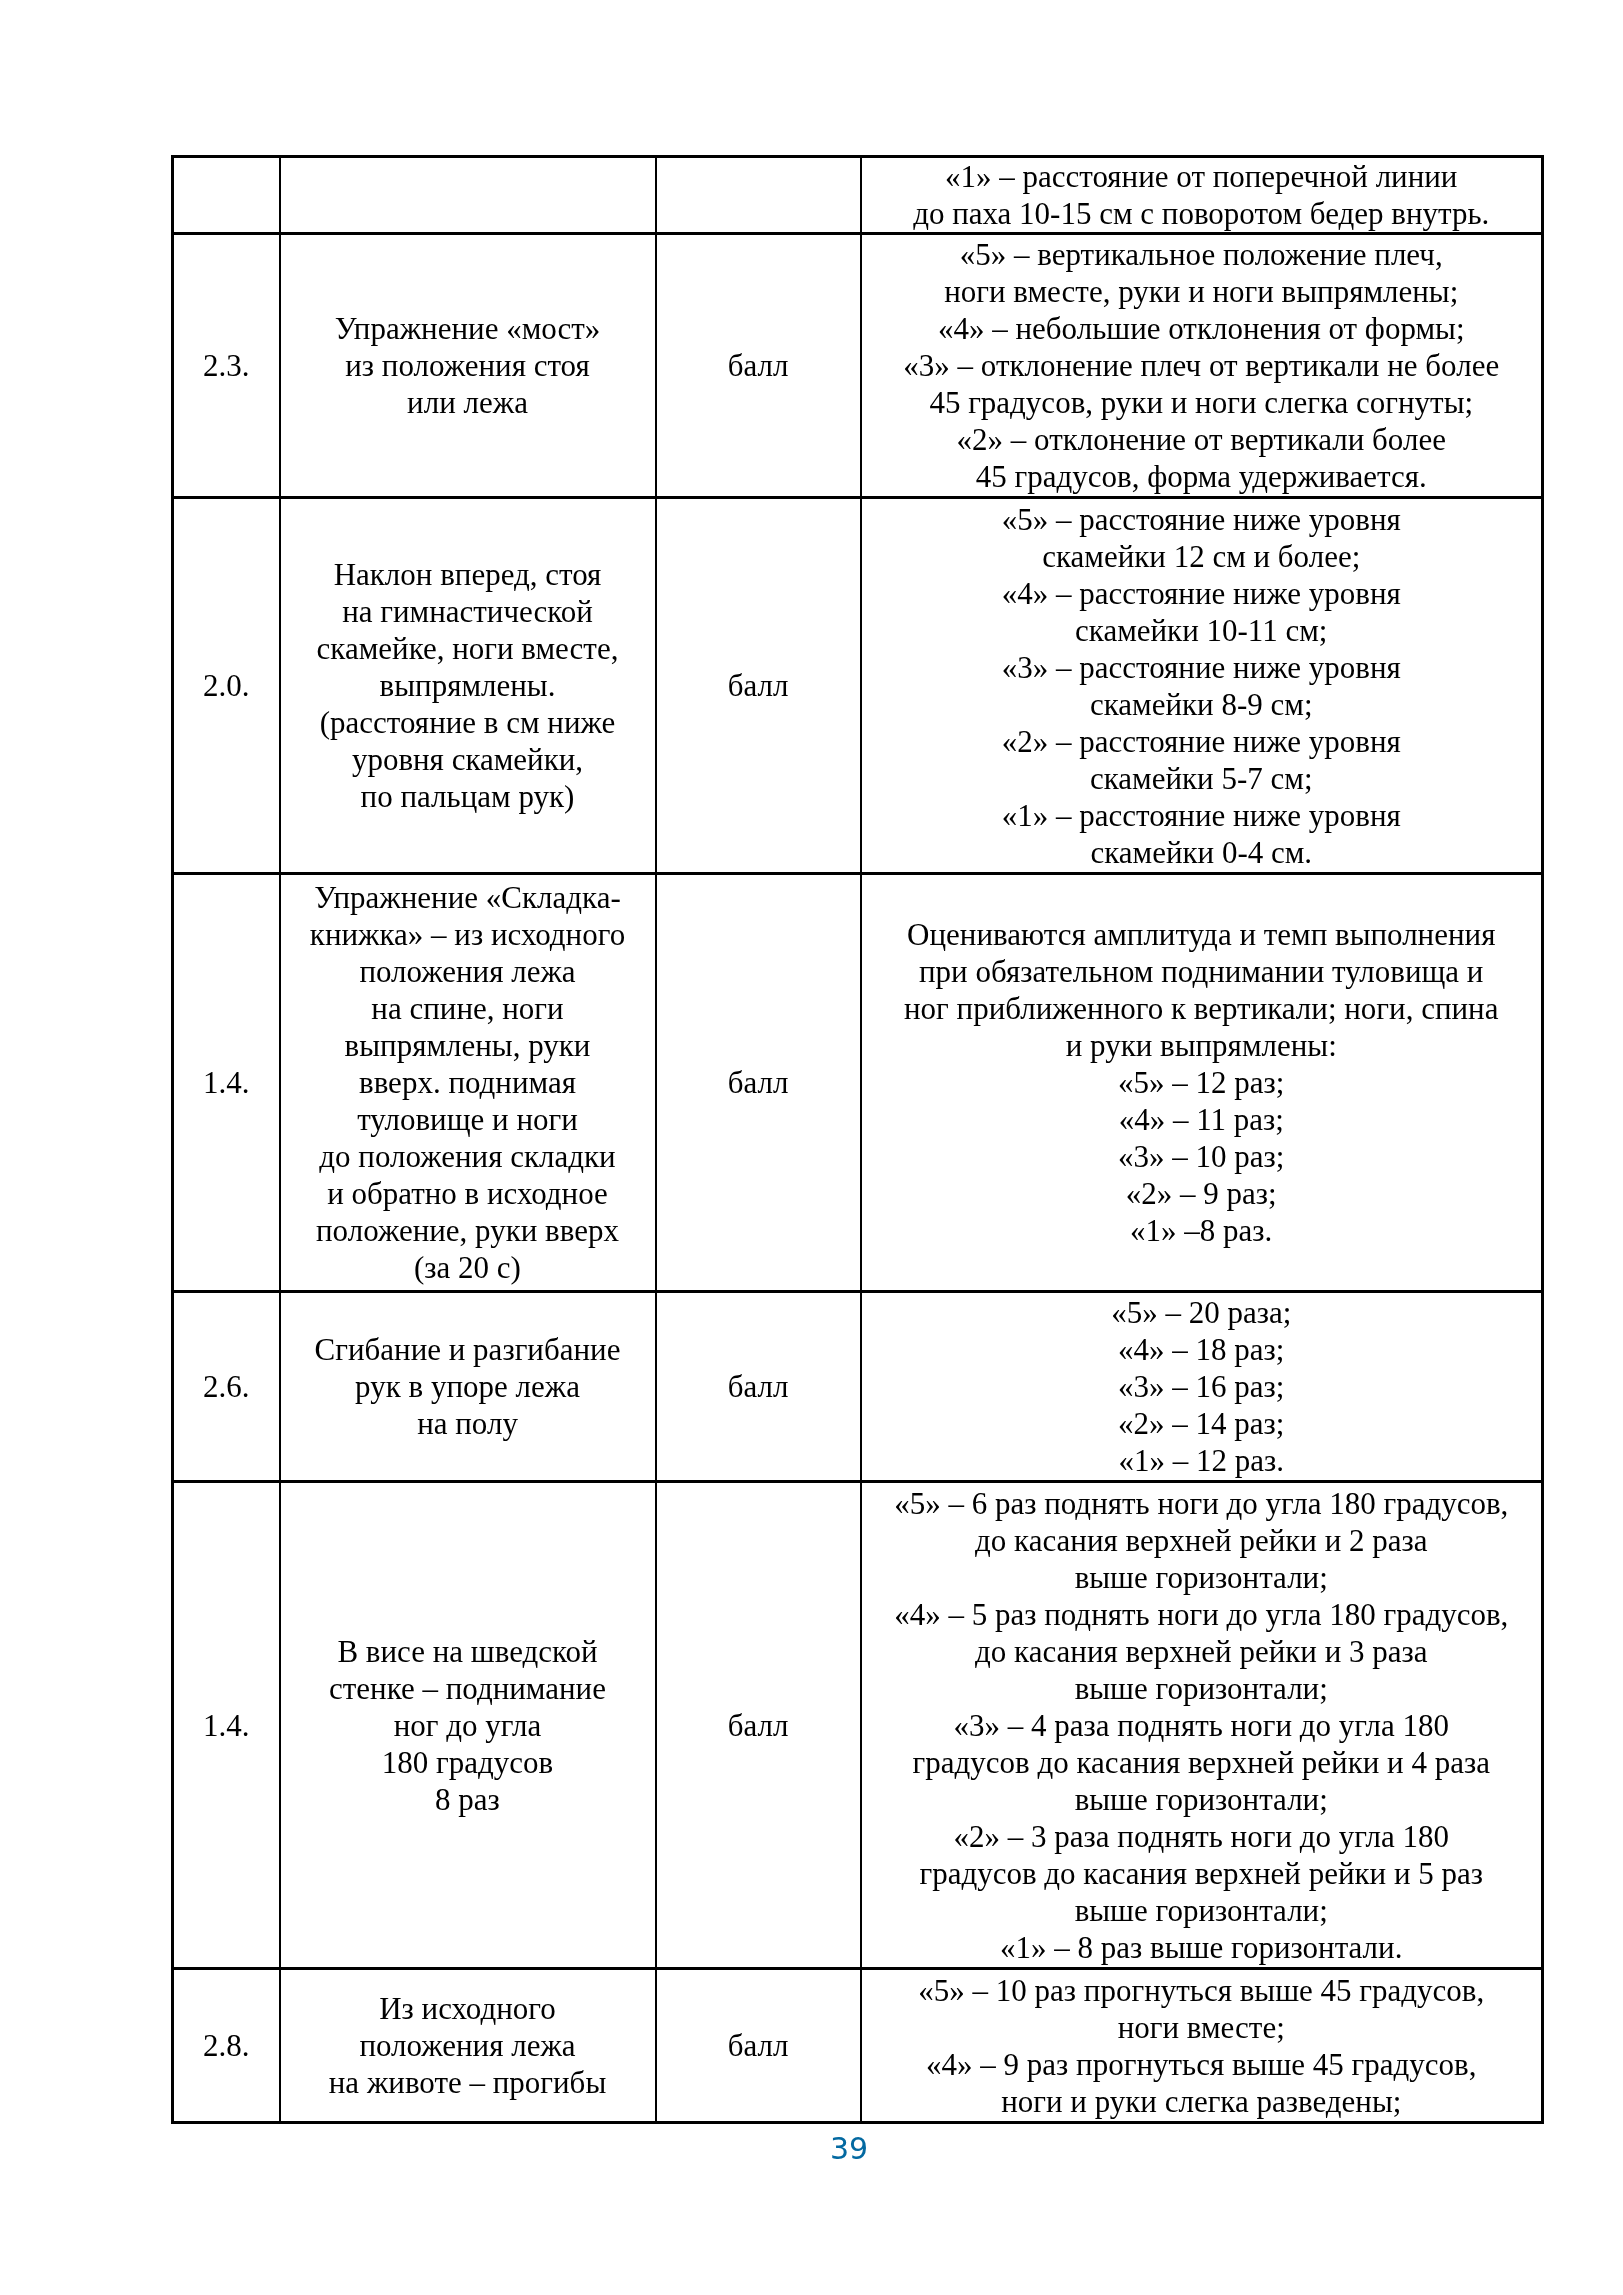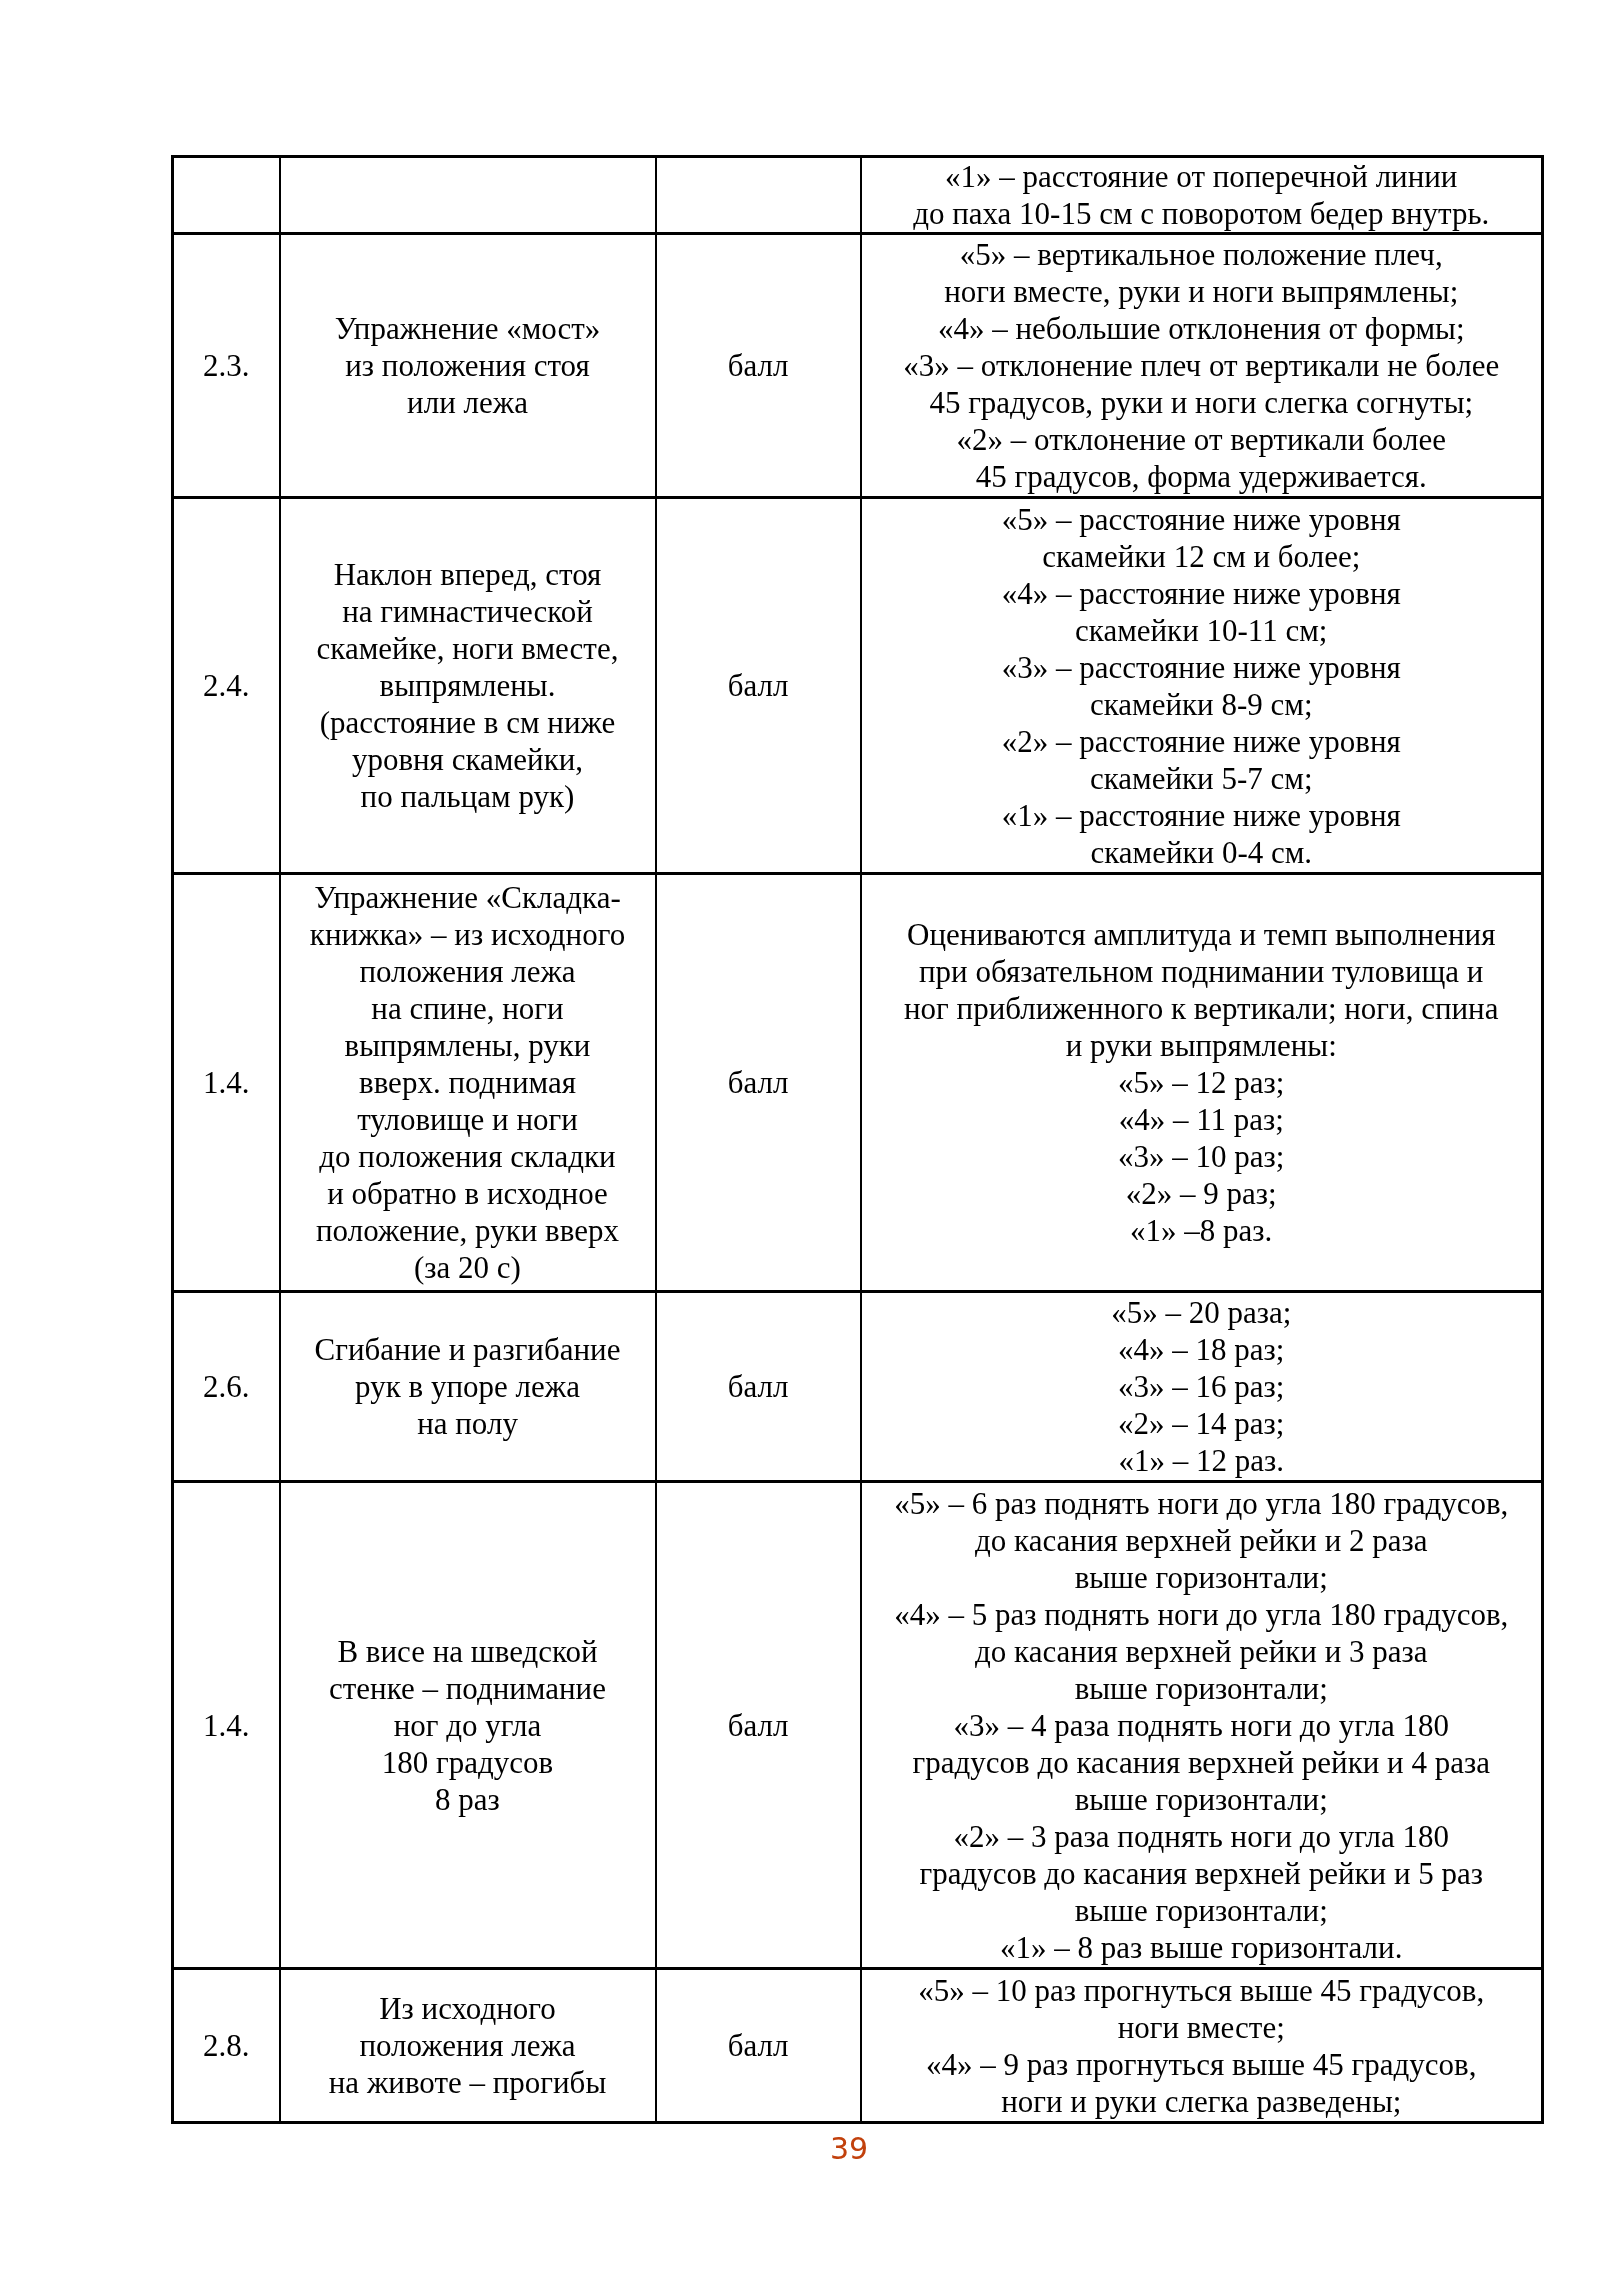--- a/index.html
+++ b/index.html
@@ -48,21 +48,21 @@
   tr.r5 { height: 487px; }
   tr.r6 { height: 154px; }
   .page-num {
     position: absolute;
     top: 2129px;
     left: 849px;
     transform: translateX(-50%);
     font-family: "DejaVu Sans", sans-serif;
     font-size: 30px;
     line-height: 39px;
-    color: #c2410c;
+    color: #0369a1;
   }
 </style>
 </head>
 <body>
 
 <table class="score">
   <colgroup>
     <col class="c1">
       <col class="c2">
       <col class="c3">
@@ -84,21 +84,21 @@
       <td>балл</td>
       <td>«5» – вертикальное положение плеч,
 ноги вместе, руки и ноги выпрямлены;
 «4» – небольшие отклонения от формы;
 «3» – отклонение плеч от вертикали не более
 45 градусов, руки и ноги слегка согнуты;
 «2» – отклонение от вертикали более
 45 градусов, форма удерживается.</td>
     </tr>
     <tr class="r2">
-      <td>2.4.</td>
+      <td>2.0.</td>
       <td>Наклон вперед, стоя
 на гимнастической
 скамейке, ноги вместе,
 выпрямлены.
 (расстояние в см ниже
 уровня скамейки,
 по пальцам рук)</td>
       <td>балл</td>
       <td>«5» – расстояние ниже уровня
 скамейки 12 см и более;

